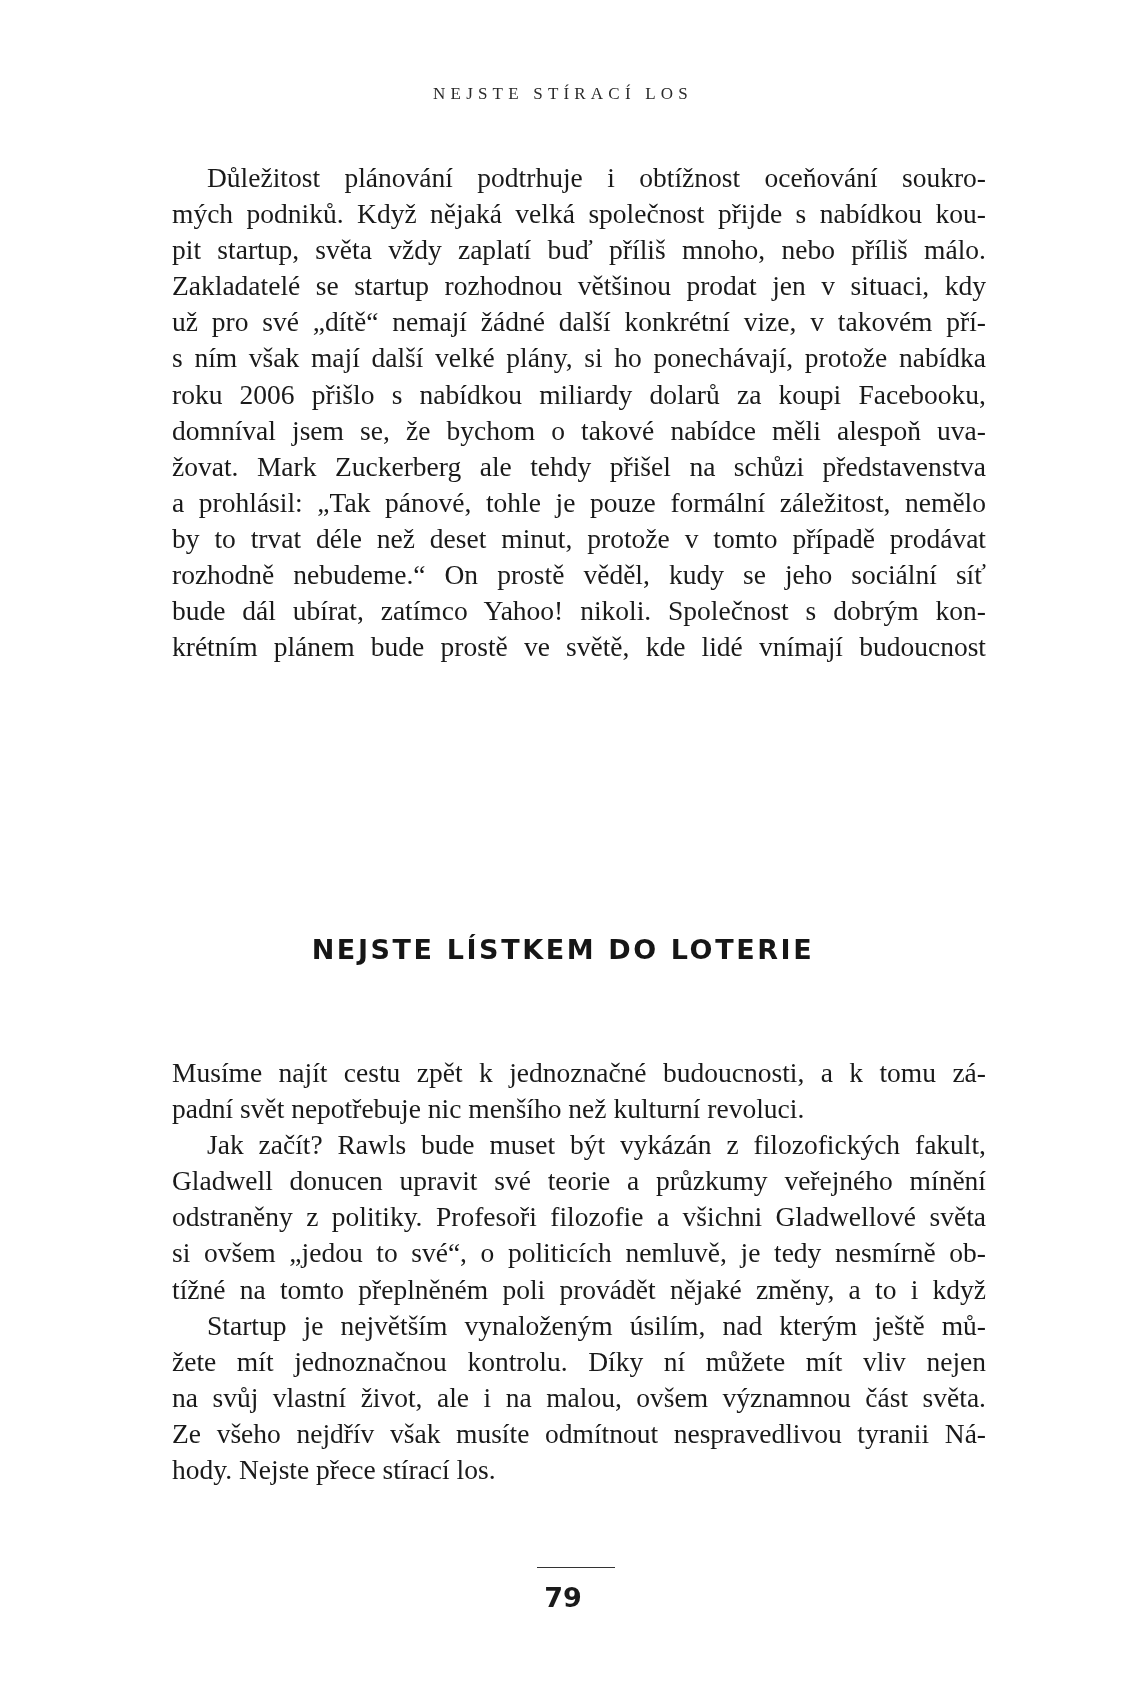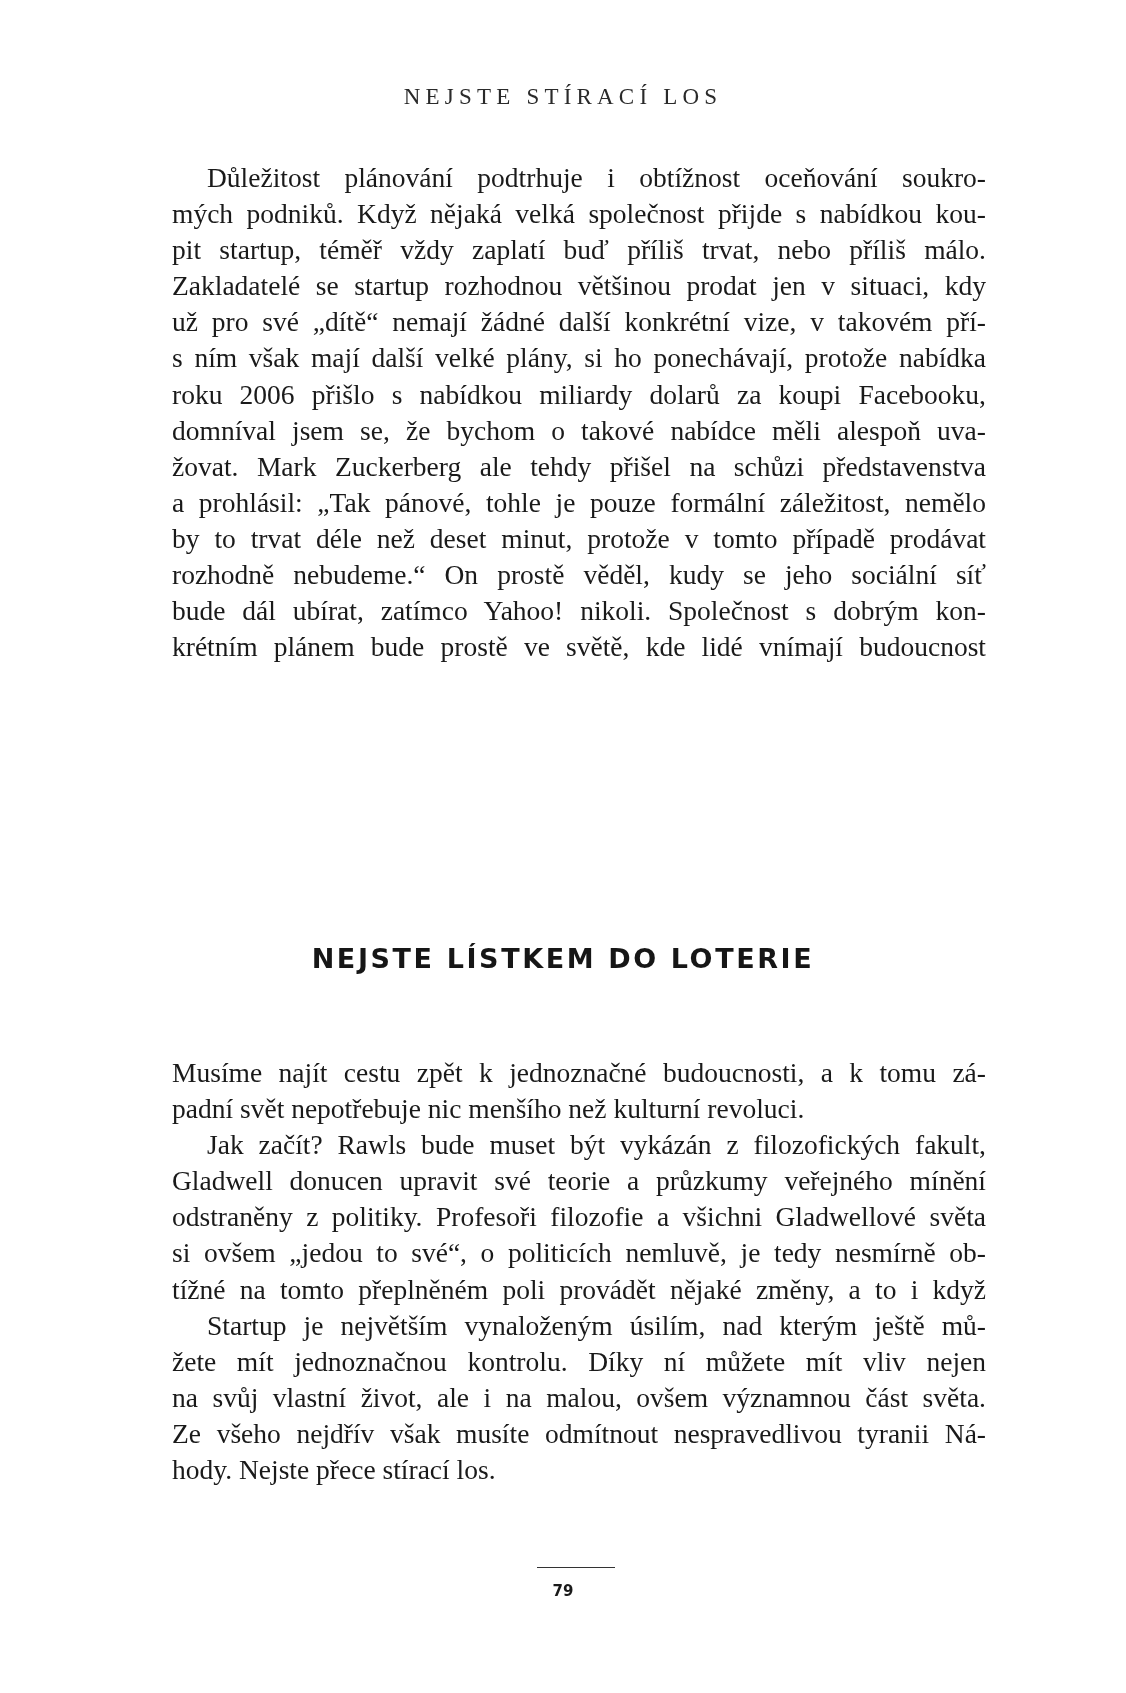--- a/index.html
+++ b/index.html
@@ -1,58 +1,58 @@
 <!DOCTYPE html>
 <html><head>
 <meta charset="utf-8">
 <style>
   html, body { margin: 0; padding: 0; background: #ffffff; }
   body { width: 1126px; height: 1693px; position: relative; overflow: hidden; color: #1c1c1c; }
   .running-header {
     position: absolute; left: 0; right: 0; top: 84px;
     text-align: center;
     font-family: "Liberation Serif", "DejaVu Serif", serif;
-    font-size: 23px; letter-spacing: 5.2px; color: #2a2a2a;
+    font-size: 17px; letter-spacing: 5.2px; color: #2a2a2a;
   }
   .body-block {
     position: absolute; left: 172px; width: 814px;
     font-family: "Liberation Serif", "DejaVu Serif", serif;
     font-size: 27.5px; line-height: 36.1px; color: #1a1a1a;
   }
   .line { display: block; white-space: nowrap; text-align: justify; text-align-last: justify; height: 36.1px; }
   .line.last { text-align-last: left; }
   .line.indent { padding-left: 35px; }
   #block-1 { top: 160px; font-family: Liberation Serif, serif; }
   #block-2 { top: 1007px; margin-top: 48px; }
   .section-heading {
     position: absolute; left: 0; right: 0; top: 934px;
     text-align: center;
     font-family: "DejaVu Sans", "Liberation Sans", sans-serif;
-    font-weight: bold; font-size: 27px; letter-spacing: 2.6px; color: #161616; margin-top: 9px;
+    font-weight: bold; font-size: 27px; letter-spacing: 2.6px; color: #161616;
   }
   .page-rule {
     position: absolute; left: 537px; top: 1567px; width: 78px; height: 0;
     border-top: 1.5px solid #333;
   }
   .page-number {
     position: absolute; left: 0; right: 0; top: 1582px;
     text-align: center;
     font-family: "DejaVu Sans", "Liberation Sans", sans-serif;
-    font-weight: bold; font-size: 15px; color: #1a1a1a;
+    font-weight: bold; font-size: 27px; color: #1a1a1a;
   }
 </style>
 </head>
 <body>
 
 <div class="running-header">NEJSTE STÍRACÍ LOS</div>
 
 <div class="body-block" id="block-1">
   <span class="line indent">Důležitost plánování podtrhuje i obtížnost oceňování soukro-</span>
   <span class="line">mých podniků. Když nějaká velká společnost přijde s nabídkou kou-</span>
-  <span class="line">pit startup, téměř vždy zaplatí buď příliš trvat, nebo příliš málo.</span>
+  <span class="line">pit startup, světa vždy zaplatí buď příliš mnoho, nebo příliš málo.</span>
   <span class="line">Zakladatelé se startup rozhodnou většinou prodat jen v situaci, kdy</span>
   <span class="line">už pro své „dítě“ nemají žádné další konkrétní vize, v takovém pří-</span>
   <span class="line">s ním však mají další velké plány, si ho ponechávají, protože nabídka</span>
   <span class="line">roku 2006 přišlo s nabídkou miliardy dolarů za koupi Facebooku,</span>
   <span class="line">domníval jsem se, že bychom o takové nabídce měli alespoň uva-</span>
   <span class="line">žovat. Mark Zuckerberg ale tehdy přišel na schůzi představenstva</span>
   <span class="line">a prohlásil: „Tak pánové, tohle je pouze formální záležitost, nemělo</span>
   <span class="line">by to trvat déle než deset minut, protože v tomto případě prodávat</span>
   <span class="line">rozhodně nebudeme.“ On prostě věděl, kudy se jeho sociální síť</span>
   <span class="line">bude dál ubírat, zatímco Yahoo! nikoli. Společnost s dobrým kon-</span>

